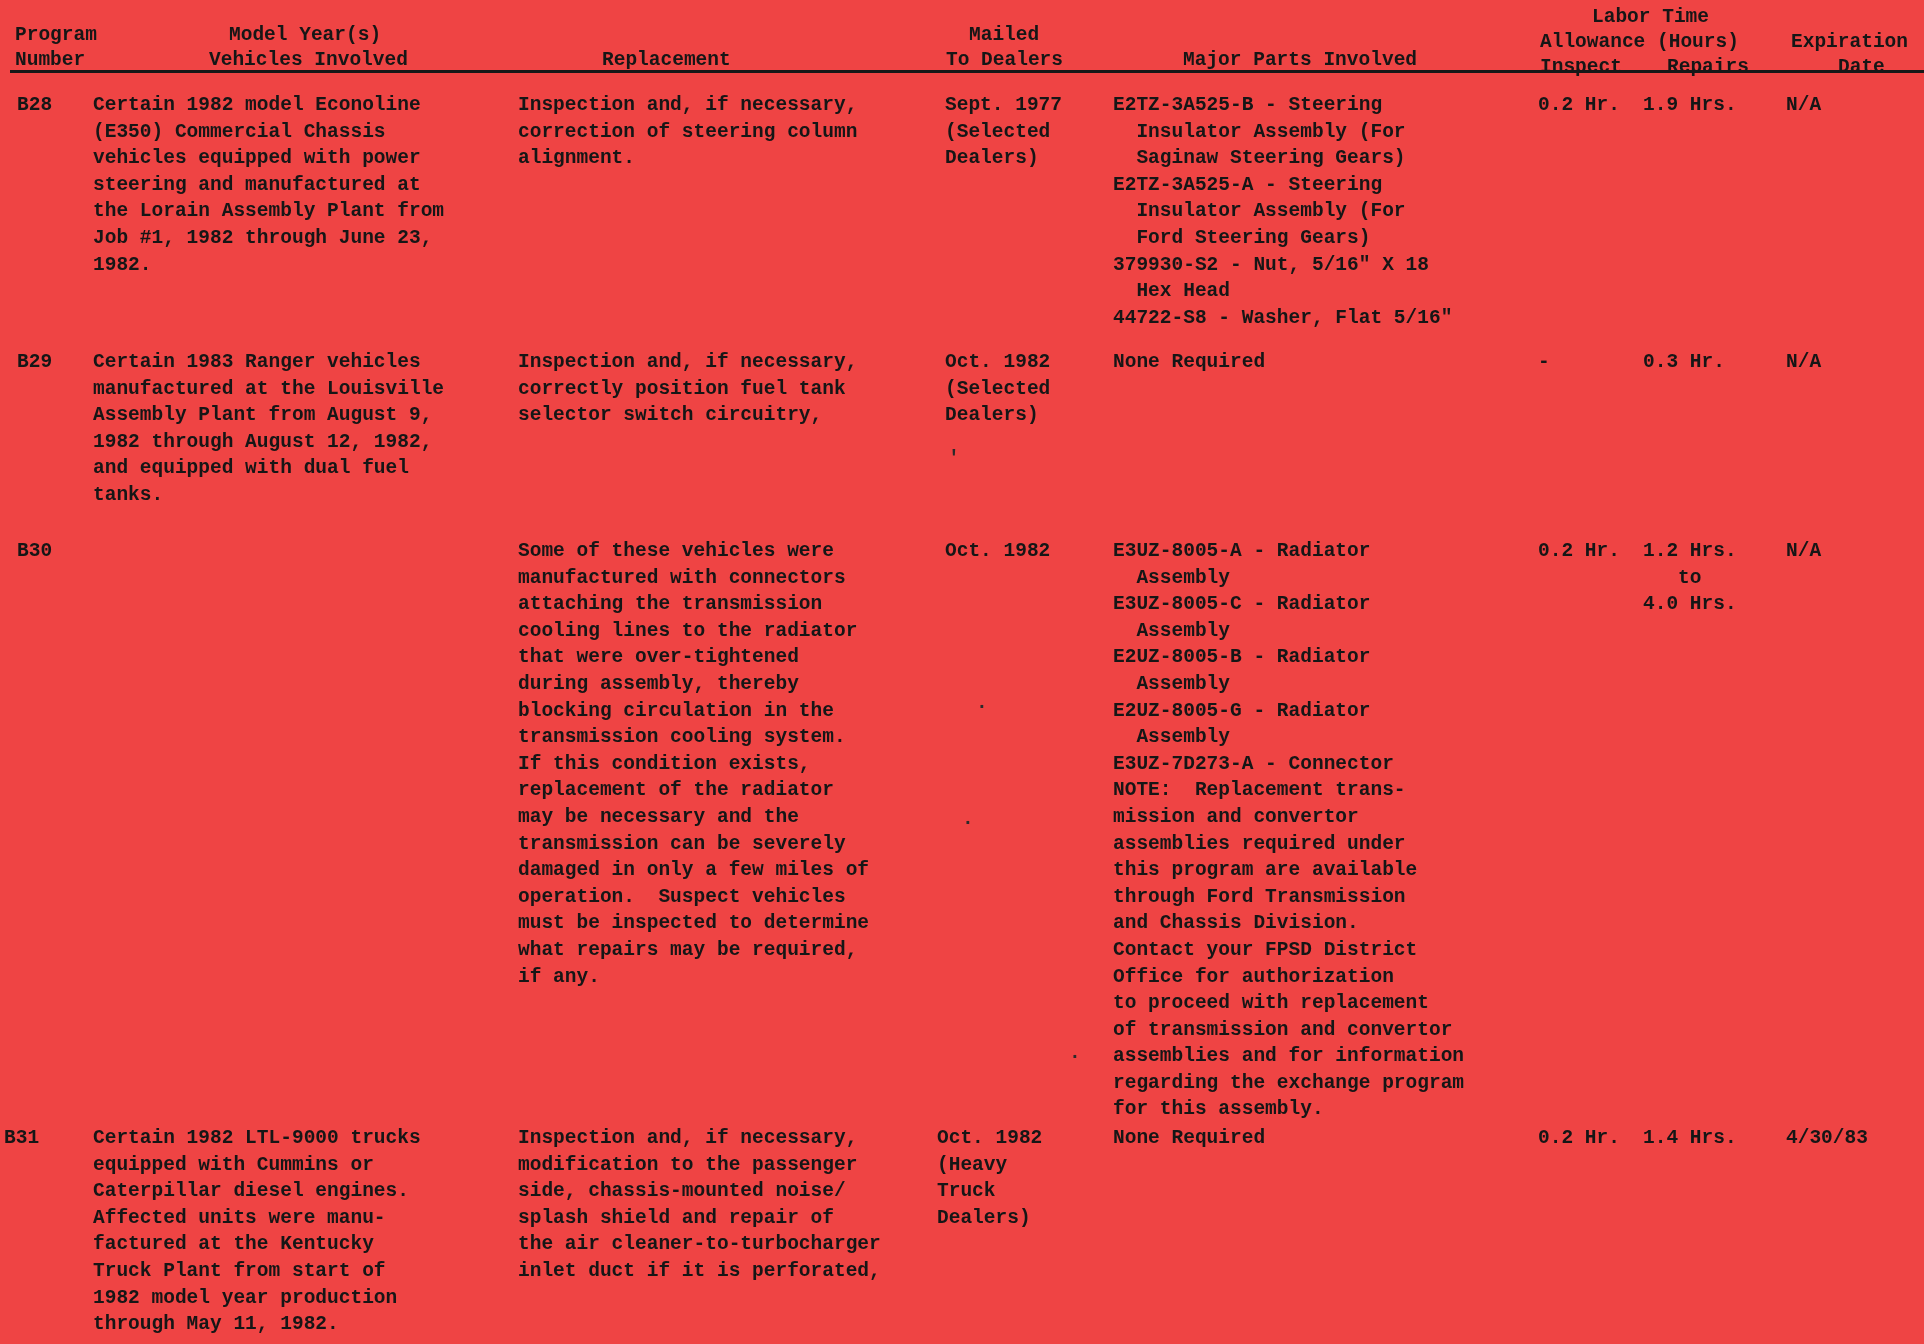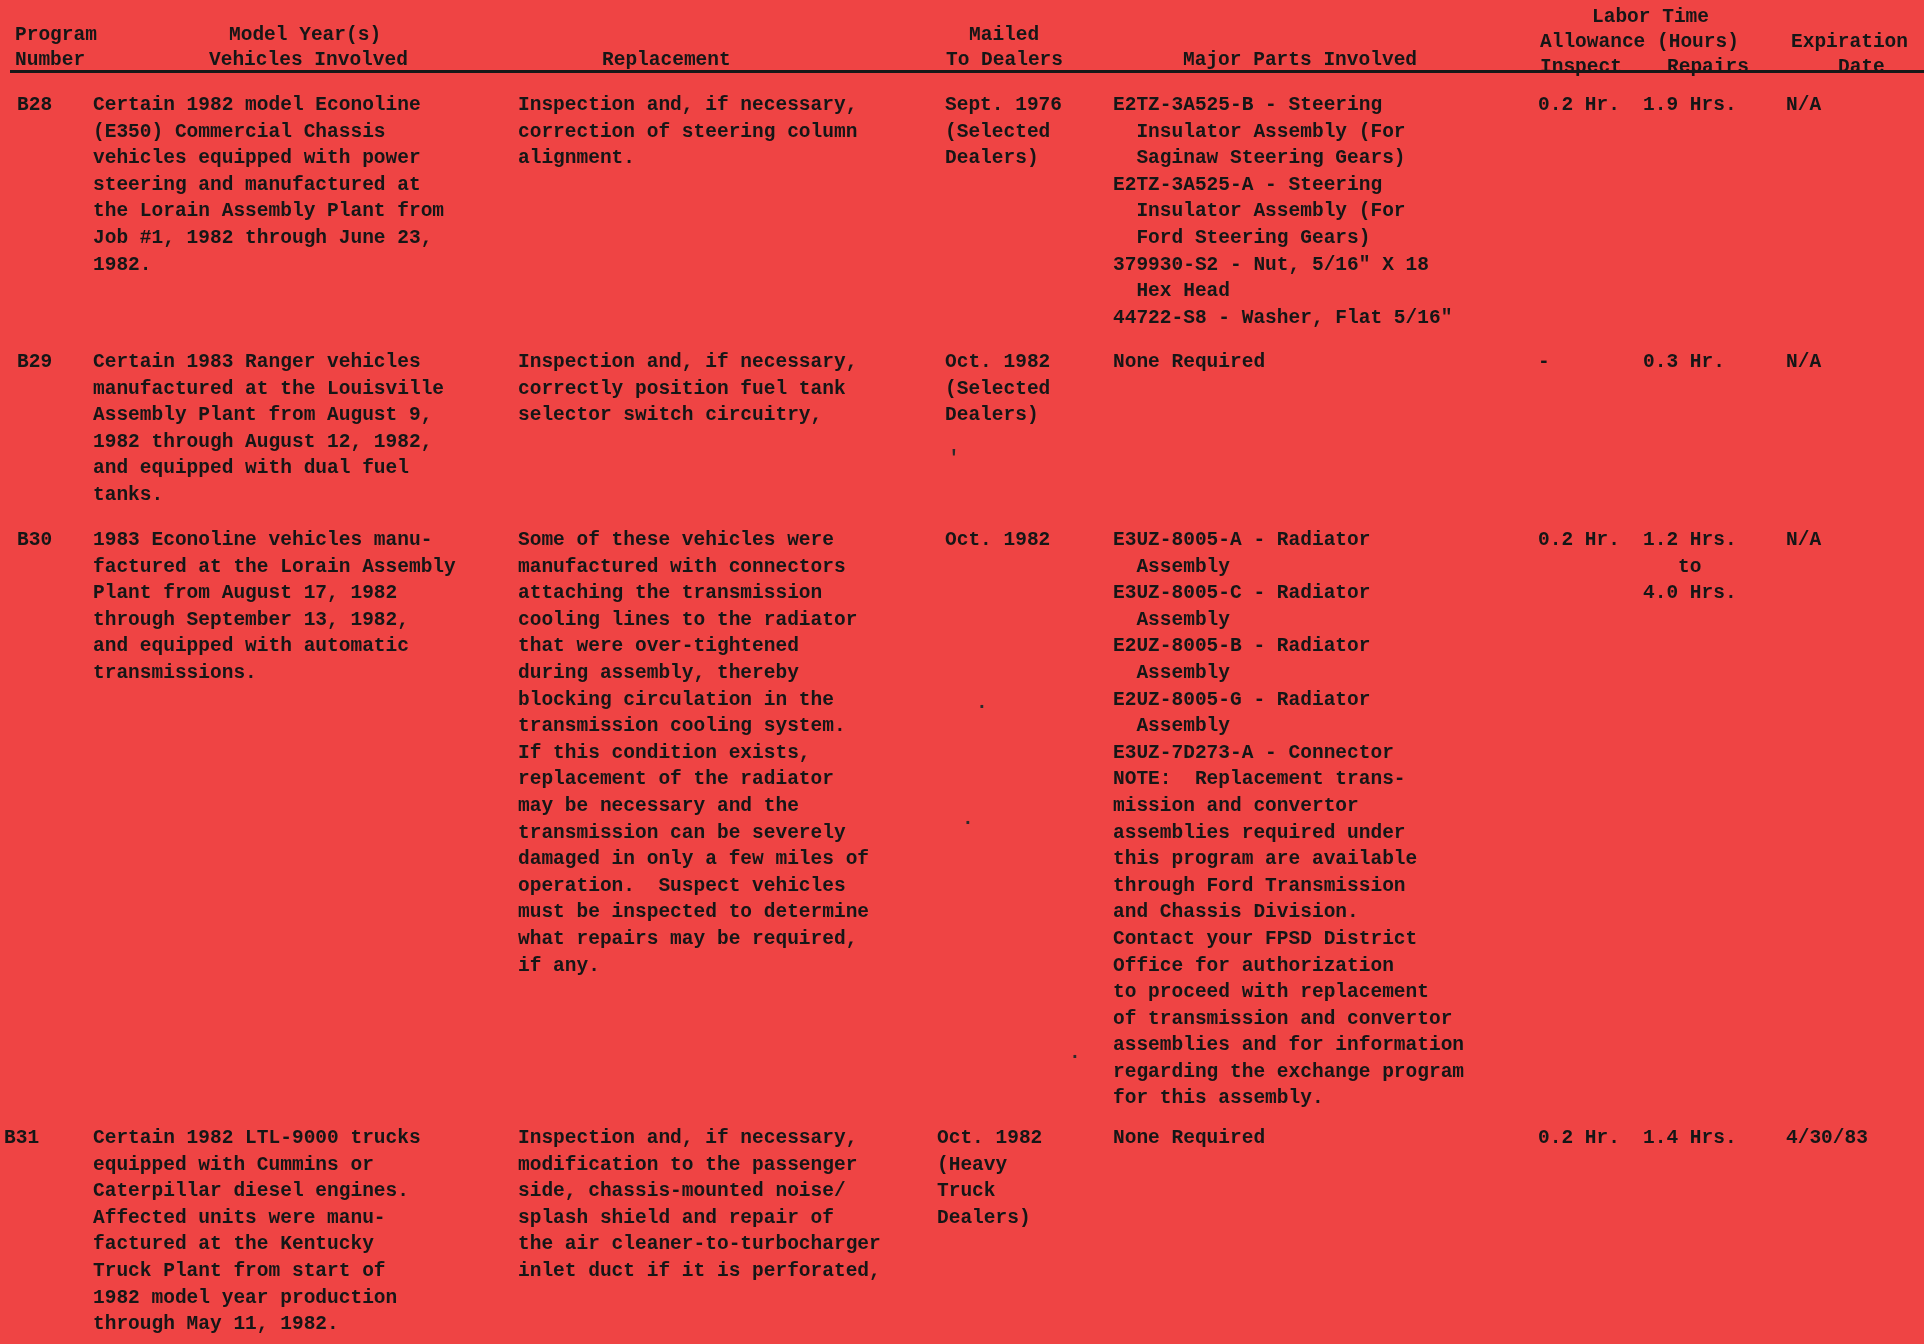--- a/index.html
+++ b/index.html
@@ -21,21 +21,21 @@
   .col-program {left:17px;  width:70px;font-family:Liberation Mono, monospace;}
   .col-vehicles{left:93px;  width:370px;}
   .col-desc    {left:518px; width:380px;}
   .col-mailed  {left:945px; width:145px;}
   .col-parts   {left:1113px;width:385px;}
   .col-inspect {left:1538px;width:100px;}
   .col-repairs {left:1643px;width:125px;}
   .col-exp     {left:1786px;width:135px;}
   .row-b28{top:92px;height:258px;}
   .row-b29{top:349px;height:170px;}
-  .row-b30{top:527px;height:590px;}
+  .row-b30{top:538px;height:590px;}
   .row-b31{top:1125px;height:215px;}
   .row-b31 .col-program{left:4px;}
   .row-b31 .col-mailed{left:937px;}
   .speck{position:absolute;white-space:pre;color:#2a2a2a;}
 </style>
 </head>
 <body>
 
 <div class="sheet">
 
@@ -67,21 +67,21 @@
     <div class="cell col-vehicles">Certain 1982 model Econoline
 (E350) Commercial Chassis
 vehicles equipped with power
 steering and manufactured at
 the Lorain Assembly Plant from
 Job #1, 1982 through June 23,
 1982.</div>
     <div class="cell col-desc">Inspection and, if necessary,
 correction of steering column
 alignment.</div>
-    <div class="cell col-mailed">Sept. 1976
+    <div class="cell col-mailed">Sept. 1977
 (Selected
 Dealers)</div>
     <div class="cell col-parts">E2TZ-3A525-B - Steering
   Insulator Assembly (For
   Saginaw Steering Gears)
 E2TZ-3A525-A - Steering
   Insulator Assembly (For
   Ford Steering Gears)
 379930-S2 - Nut, 5/16" X 18
   Hex Head
@@ -106,26 +106,20 @@
 (Selected
 Dealers)</div>
     <div class="cell col-parts">None Required</div>
     <div class="cell col-inspect">-</div>
     <div class="cell col-repairs">0.3 Hr.</div>
     <div class="cell col-exp">N/A</div>
   </div>
 
   <div class="row row-b30">
     <div class="cell col-program">B30</div>
-    <div class="cell col-vehicles">1983 Econoline vehicles manu-
-factured at the Lorain Assembly
-Plant from August 17, 1982
-through September 13, 1982,
-and equipped with automatic
-transmissions.</div>
     <div class="cell col-desc">Some of these vehicles were
 manufactured with connectors
 attaching the transmission
 cooling lines to the radiator
 that were over-tightened
 during assembly, thereby
 blocking circulation in the
 transmission cooling system.
 If this condition exists,
 replacement of the radiator

